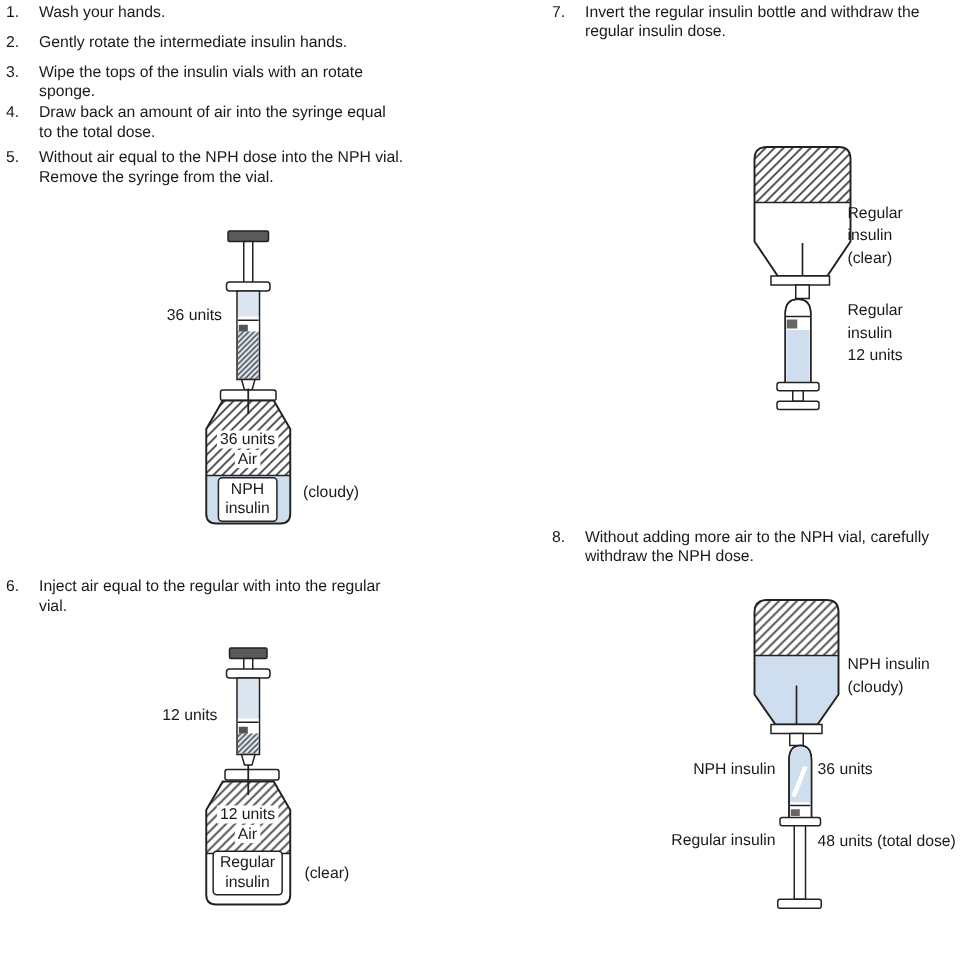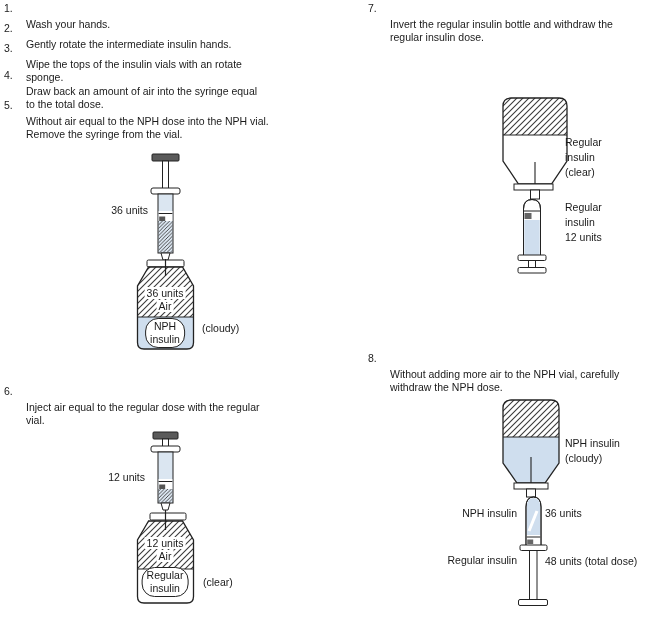--- a/index.html
+++ b/index.html
@@ -2,29 +2,29 @@
 <html><head>
 <meta charset="utf-8">
 <style>
   html,body{margin:0;padding:0;background:#fff;}
   #canvas{
     position:relative;width:650px;height:639px;background:#ffffff;
     font-family:"Liberation Sans",sans-serif;color:#1a1a1a;overflow:hidden;
   }
   .step{position:absolute;font-size:10.5px;line-height:13px;}
   .step .num{position:absolute;left:0;top:0;}
-  .step .txt{display:block;margin-left:22px;width:270px;white-space:pre-line;margin-top:16px;}
+  .step .txt{display:block;margin-left:22px;width:270px;white-space:pre-line;}
   .lbl{position:absolute;font-size:10.5px;line-height:15px;white-space:pre-line;}
   .lbl.lh13{line-height:13px;}
   .lbl.r{text-align:right;}
   .cx{left:165px;transform:translateX(-50%);}
   .airlbl{position:absolute;font-size:10.5px;line-height:12px;background:#ffffff;
     padding:0 2px;white-space:nowrap;}
   .vialbox{position:absolute;font-size:10.5px;line-height:13px;background:#ffffff;
-    border:1px solid #222;border-radius:13px;padding:1px 4px;text-align:center;}
+    border:1px solid #222;border-radius:3px;padding:1px 4px;text-align:center;}
   .vialbox span{display:block;}
   svg{position:absolute;display:block;}
 </style>
 </head>
 <body>
 
 <div id="canvas">
 
   <svg width="0" height="0" style="left:0;top:0">
     <defs>
@@ -55,21 +55,21 @@
     <span class="txt">Draw back an amount of air into the syringe equal
 to the total dose.</span>
   </div>
   <div class="step" style="top:99px;left:4px">
     <span class="num">5.</span>
     <span class="txt">Without air equal to the NPH dose into the NPH vial.
 Remove the syringe from the vial.</span>
   </div>
   <div class="step" style="top:385px;left:4px">
     <span class="num">6.</span>
-    <span class="txt">Inject air equal to the regular dose with the regular
+    <span class="txt">Inject air equal to the regular with into the regular
 vial.</span>
   </div>
   <div class="step" style="top:2px;left:368px">
     <span class="num">7.</span>
     <span class="txt">Invert the regular insulin bottle and withdraw the
 regular insulin dose.</span>
   </div>
   <div class="step" style="top:352px;left:368px">
     <span class="num">8.</span>
     <span class="txt">Without adding more air to the NPH vial, carefully

